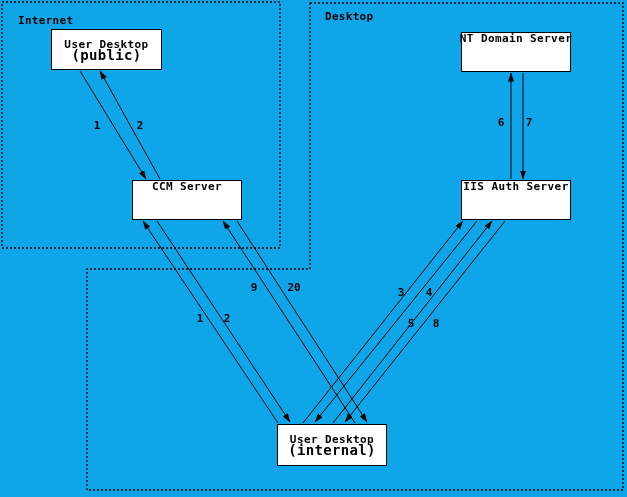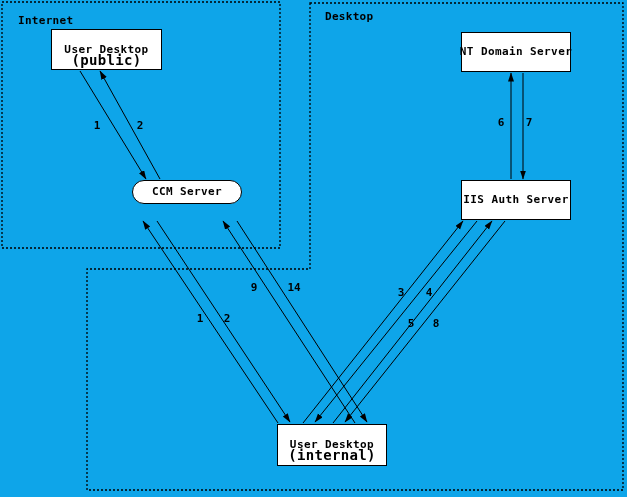--- a/index.html
+++ b/index.html
@@ -21,21 +21,21 @@
     letter-spacing: 0.3px;
   }
   .node {
     position: absolute;
     border: 1px solid #000000;
     background: #ffffff;
     box-sizing: border-box;
     display: flex;
     flex-direction: column;
     align-items: center;
-    justify-content: center;
+    justify-content: flex-start;
     text-align: center;
   }
   .node .title {
     font-size: 11px;
     font-weight: bold;
     white-space: nowrap;
     line-height: 12px;
     letter-spacing: 0.4px;
   }
   .node .subtitle {
@@ -89,21 +89,21 @@
   </svg>
 
   <div class="zone-label" style="left:18px; top:14px;">Internet</div>
   <div class="zone-label" style="left:325px; top:10px;">Desktop</div>
 
   <div class="node pad-down" style="left:51px; top:29px; width:111px; height:41px;">
     <span class="title">User Desktop</span>
     <span class="subtitle">(public)</span>
   </div>
 
-  <div class="node" style="left:132px; top:180px; width:110px; height:24px;border-radius:20px;">
+  <div class="node" style="left:132px; top:180px; width:110px; height:40px;">
     <span class="title">CCM Server</span>
   </div>
 
   <div class="node" style="left:461px; top:32px; width:110px; height:40px;">
     <span class="title">NT Domain Server</span>
   </div>
 
   <div class="node" style="left:461px; top:180px; width:110px; height:40px;">
     <span class="title">IIS Auth Server</span>
   </div>
@@ -113,21 +113,21 @@
     <span class="subtitle">(internal)</span>
   </div>
 
   <div class="edge-label" style="left:97px;  top:125px;">1</div>
   <div class="edge-label" style="left:140px; top:125px;">2</div>
 
   <div class="edge-label" style="left:501px; top:122px;">6</div>
   <div class="edge-label" style="left:529px; top:122px;">7</div>
 
   <div class="edge-label" style="left:254px; top:287px;">9</div>
-  <div class="edge-label" style="left:294px; top:287px;">14</div>
+  <div class="edge-label" style="left:294px; top:287px;">20</div>
 
   <div class="edge-label" style="left:200px; top:318px;">1</div>
   <div class="edge-label" style="left:227px; top:318px;">2</div>
 
   <div class="edge-label" style="left:401px; top:292px;">3</div>
   <div class="edge-label" style="left:429px; top:292px;">4</div>
 
   <div class="edge-label" style="left:411px; top:323px;">5</div>
   <div class="edge-label" style="left:436px; top:323px;">8</div>
 

